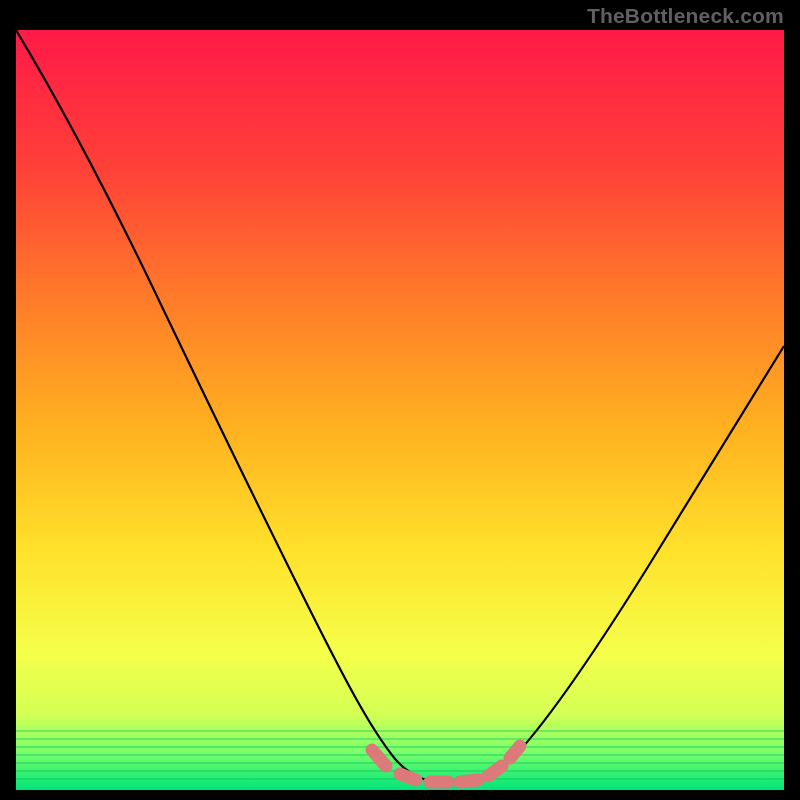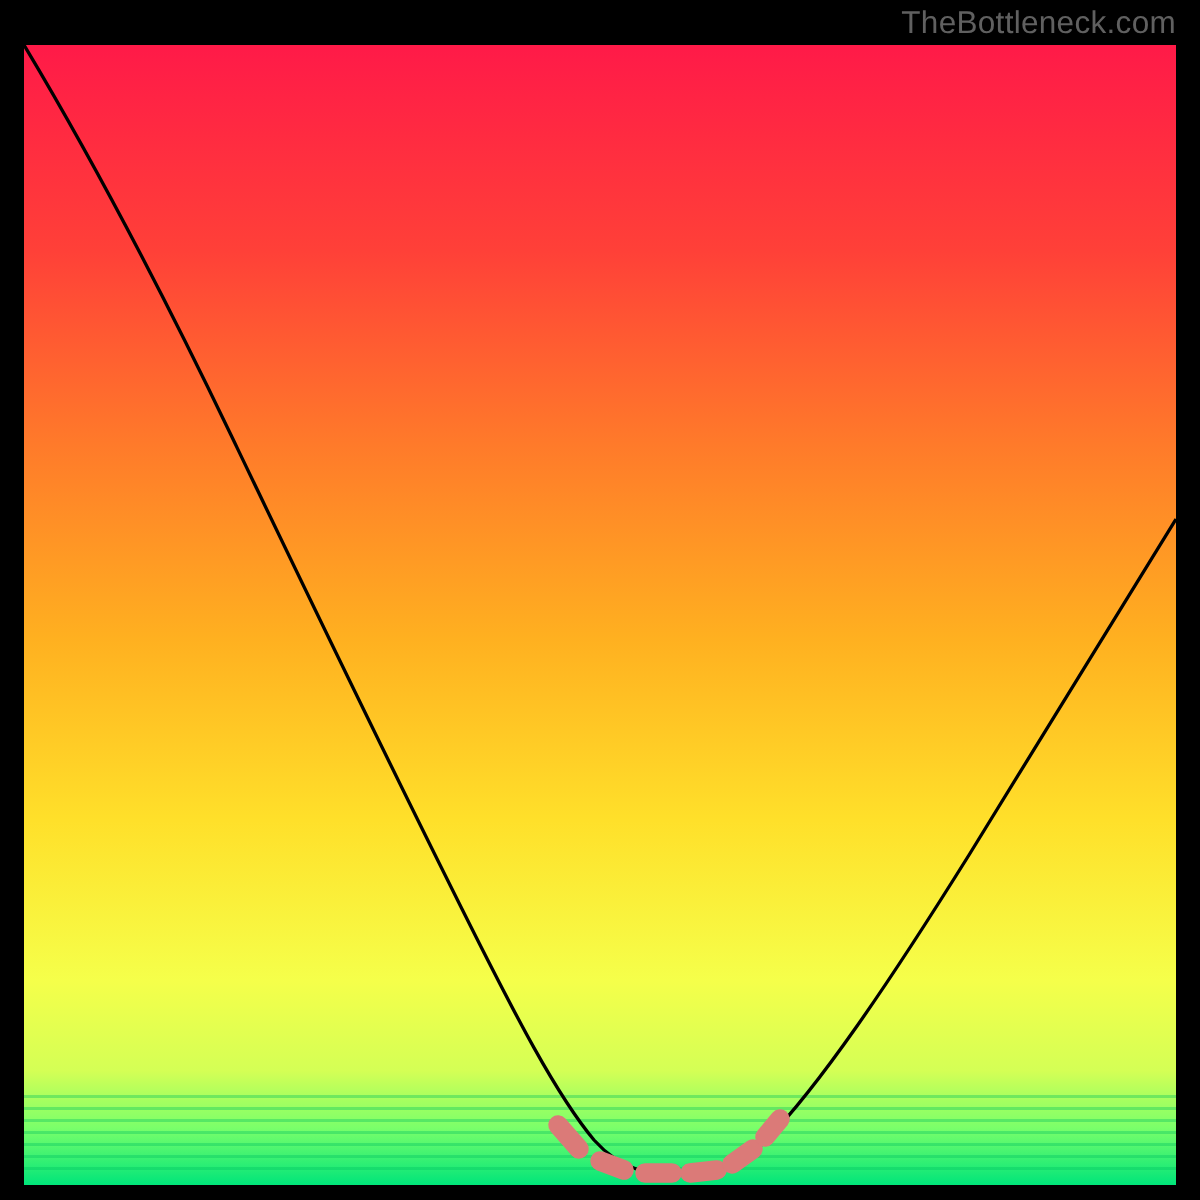--- a/index.html
+++ b/index.html
@@ -25,21 +25,21 @@
     top: 0;
     width: 768px;
     height: 760px;
   }
   .watermark {
     position: absolute;
     right: 16px;
     top: 4px;
     color: #606060;
     font-size: 21px;
-    font-weight: 400;
+    font-weight: 700;
     letter-spacing: 0.2px;
     white-space: nowrap;
     text-align: center;
   }
 </style>
 </head>
 <body>
 
 <div class="frame">
   <svg class="plot" viewBox="0 0 768 760" preserveAspectRatio="none">

